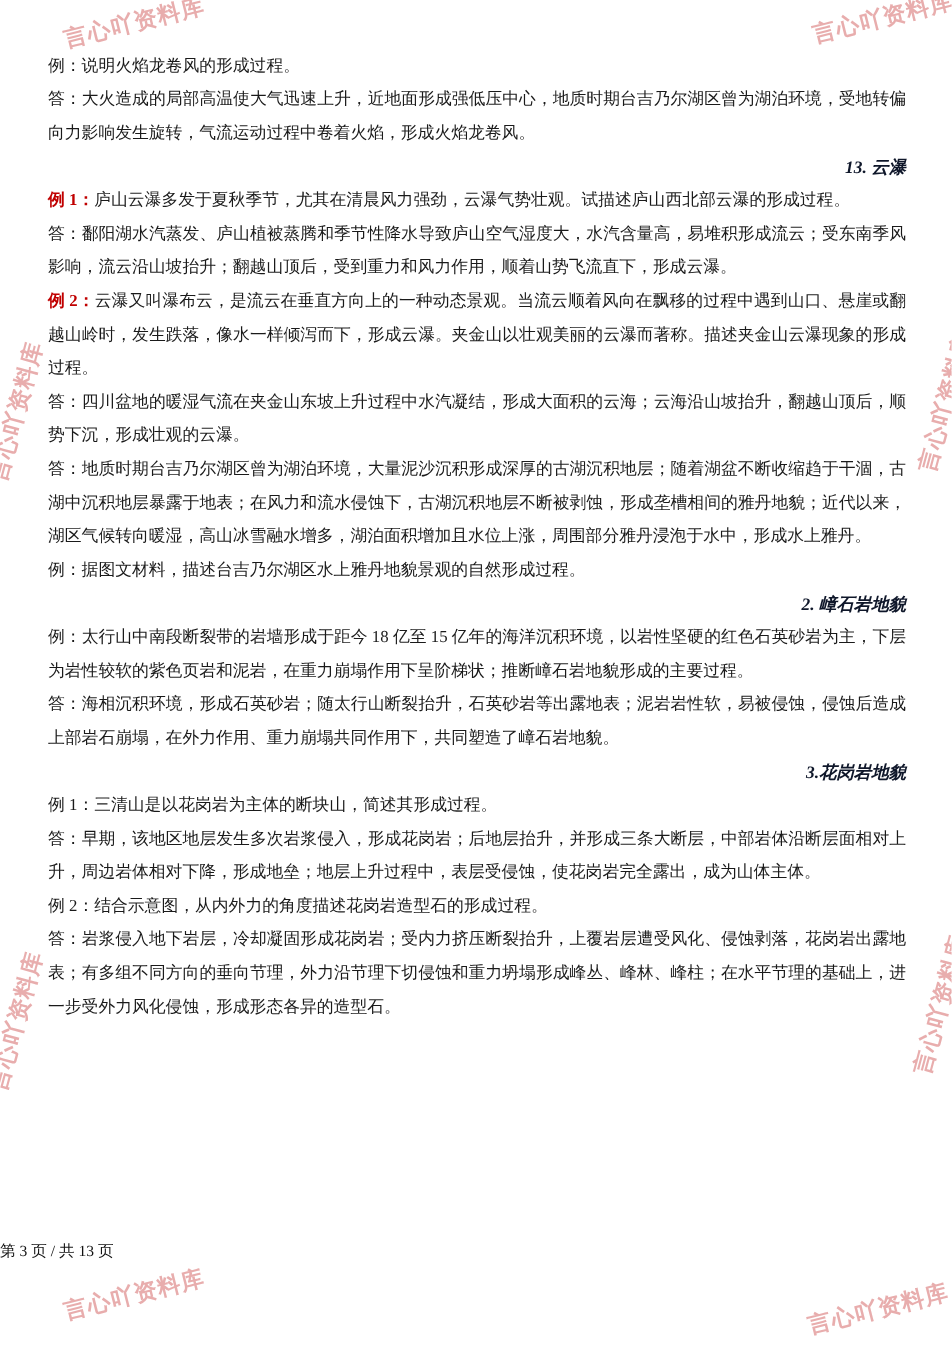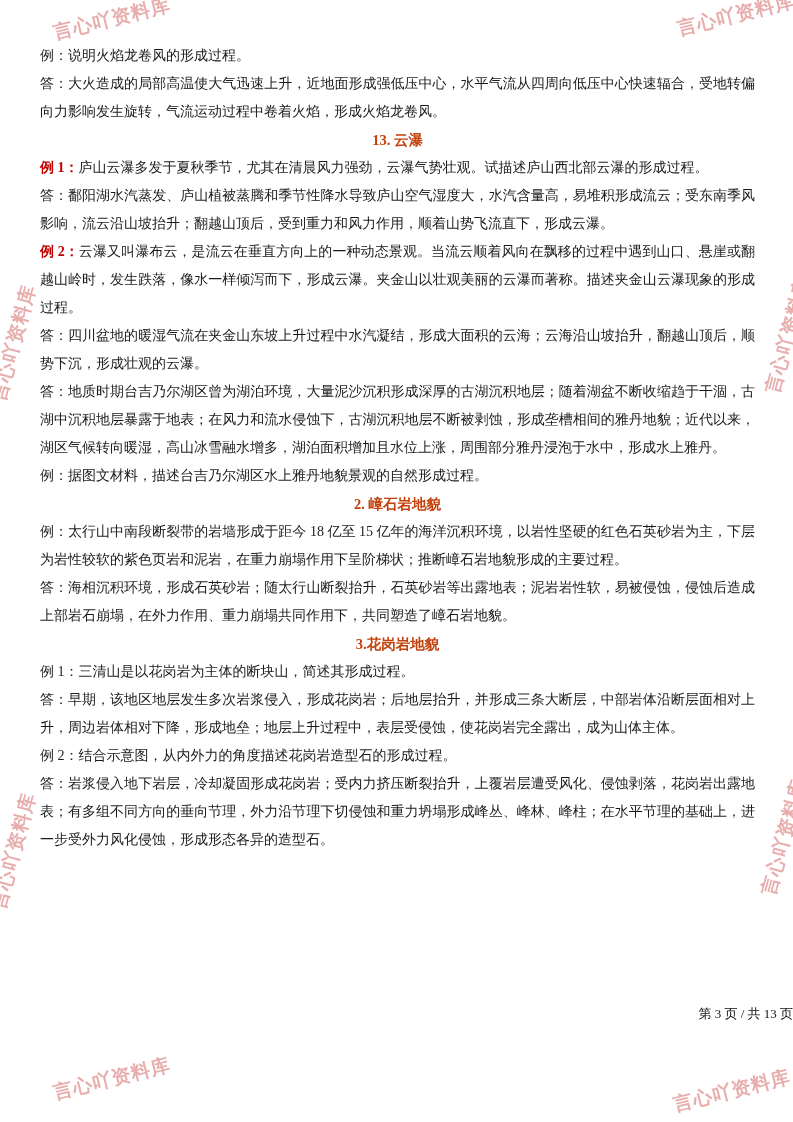--- a/index.html
+++ b/index.html
@@ -25,23 +25,24 @@
     margin: 0;
     font-size: 14px;
     line-height: 28px;
     color: #1a1a1a;
     text-align: justify;
   }
   p.heading {
     margin: 0;
     font-size: 14.5px;
     line-height: 28px;
-    color: #c2410c;
+    color: #0f172a;
     font-weight: bold;
-    text-align: center;
+    font-style: italic;
+    text-align: right;
   }
   .red-label {
     color: #c00000;
     font-weight: bold;
   }
   .watermark {
     position: absolute;
     color: rgba(214, 106, 106, 0.55);
     font-size: 19px;
     font-weight: bold;
@@ -55,23 +56,23 @@
   .wm-tr { left: 676px; top: 2px;    transform: rotate(-14deg); }
   .wm-ml { left: -46px; top: 330px;  transform: rotate(-75deg); }
   .wm-mr { left: 728px; top: 322px;  transform: rotate(-75deg); }
   .wm-bl { left: -46px; top: 838px;  transform: rotate(-75deg); }
   .wm-br { left: 724px; top: 824px;  transform: rotate(-75deg); }
   .wm-fl { left: 52px;  top: 1066px; transform: rotate(-14deg); }
   .wm-fr { left: 672px; top: 1078px; transform: rotate(-14deg); }
   .footer {
     position: absolute;
     left: 0;
-    top: 1005px;
+    top: 1034px;
     width: 100%;
-    text-align: right;
+    text-align: left;
     font-size: 13px;
     color: #111111;
     font-family: "Liberation Serif", "DejaVu Serif", serif;
   }
 </style>
 </head>
 <body>
 
 <div class="page">
 
@@ -79,21 +80,21 @@
   <div class="watermark wm-tr">言心吖资料库</div>
   <div class="watermark wm-ml">言心吖资料库</div>
   <div class="watermark wm-mr">言心吖资料库</div>
   <div class="watermark wm-bl">言心吖资料库</div>
   <div class="watermark wm-br">言心吖资料库</div>
   <div class="watermark wm-fl">言心吖资料库</div>
   <div class="watermark wm-fr">言心吖资料库</div>
 
   <div class="content">
       <p class="para">例：说明火焰龙卷风的形成过程。</p>
-      <p class="para">答：大火造成的局部高温使大气迅速上升，近地面形成强低压中心，水平气流从四周向低压中心快速辐合，受地转偏向力影响发生旋转，气流运动过程中卷着火焰，形成火焰龙卷风。</p>
+      <p class="para">答：大火造成的局部高温使大气迅速上升，近地面形成强低压中心，地质时期台吉乃尔湖区曾为湖泊环境，受地转偏向力影响发生旋转，气流运动过程中卷着火焰，形成火焰龙卷风。</p>
       <p class="heading">13. 云瀑</p>
       <p class="para"><span class="red-label">例 1：</span><span>庐山云瀑多发于夏秋季节，尤其在清晨风力强劲，云瀑气势壮观。试描述庐山西北部云瀑的形成过程。</span></p>
       <p class="para">答：鄱阳湖水汽蒸发、庐山植被蒸腾和季节性降水导致庐山空气湿度大，水汽含量高，易堆积形成流云；受东南季风影响，流云沿山坡抬升；翻越山顶后，受到重力和风力作用，顺着山势飞流直下，形成云瀑。</p>
       <p class="para"><span class="red-label">例 2：</span><span>云瀑又叫瀑布云，是流云在垂直方向上的一种动态景观。当流云顺着风向在飘移的过程中遇到山口、悬崖或翻越山岭时，发生跌落，像水一样倾泻而下，形成云瀑。夹金山以壮观美丽的云瀑而著称。描述夹金山云瀑现象的形成过程。</span></p>
       <p class="para">答：四川盆地的暖湿气流在夹金山东坡上升过程中水汽凝结，形成大面积的云海；云海沿山坡抬升，翻越山顶后，顺势下沉，形成壮观的云瀑。</p>
       <p class="para">答：地质时期台吉乃尔湖区曾为湖泊环境，大量泥沙沉积形成深厚的古湖沉积地层；随着湖盆不断收缩趋于干涸，古湖中沉积地层暴露于地表；在风力和流水侵蚀下，古湖沉积地层不断被剥蚀，形成垄槽相间的雅丹地貌；近代以来，湖区气候转向暖湿，高山冰雪融水增多，湖泊面积增加且水位上涨，周围部分雅丹浸泡于水中，形成水上雅丹。</p>
       <p class="para">例：据图文材料，描述台吉乃尔湖区水上雅丹地貌景观的自然形成过程。</p>
       <p class="heading">2.  嶂石岩地貌</p>
       <p class="para">例：太行山中南段断裂带的岩墙形成于距今 18 亿至 15 亿年的海洋沉积环境，以岩性坚硬的红色石英砂岩为主，下层为岩性较软的紫色页岩和泥岩，在重力崩塌作用下呈阶梯状；推断嶂石岩地貌形成的主要过程。</p>
       <p class="para">答：海相沉积环境，形成石英砂岩；随太行山断裂抬升，石英砂岩等出露地表；泥岩岩性软，易被侵蚀，侵蚀后造成上部岩石崩塌，在外力作用、重力崩塌共同作用下，共同塑造了嶂石岩地貌。</p>

